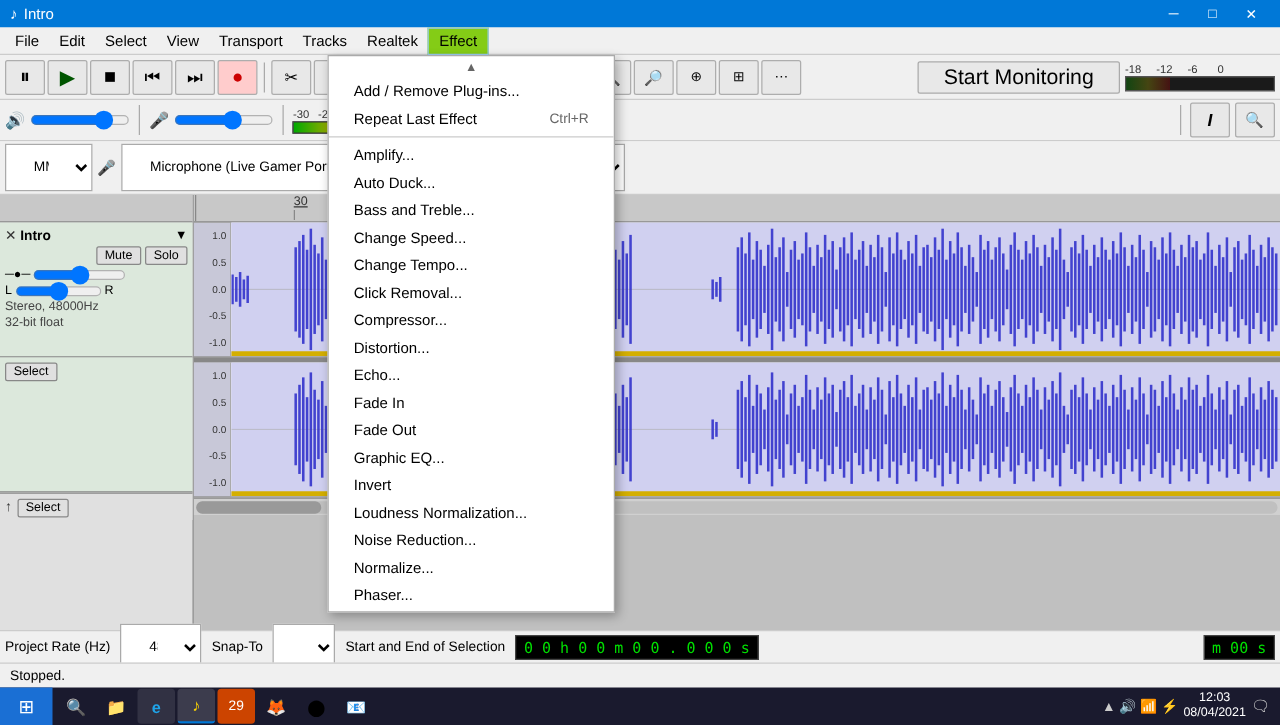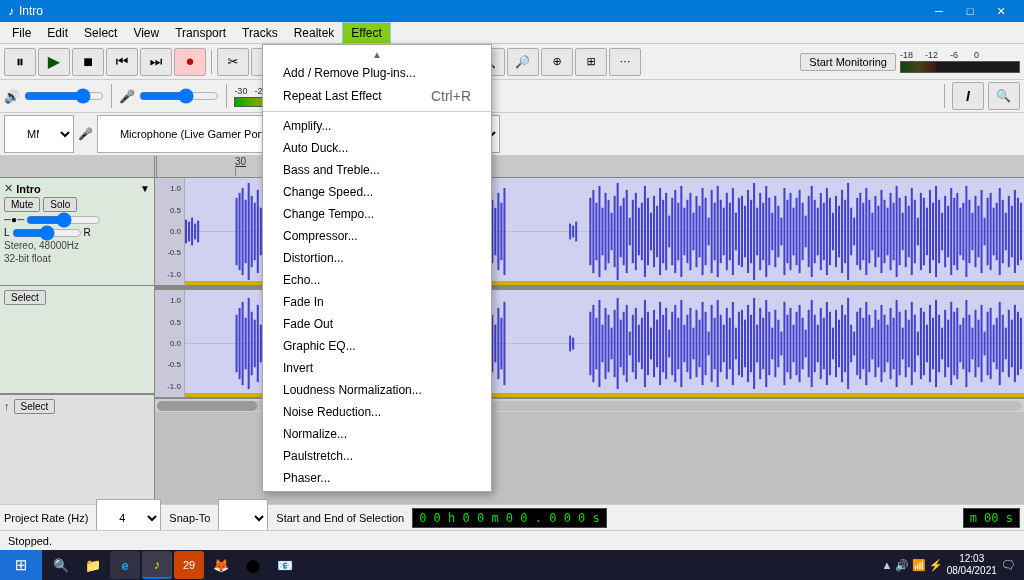--- a/index.html
+++ b/index.html
@@ -19,21 +19,21 @@
     .mute-btn, .solo-btn { padding: 1px 6px; font-size: 10px; border: 1px solid #888; background: #e0e0e0; cursor: pointer; border-radius: 2px; }
     .select-btn { padding: 1px 6px; font-size: 10px; border: 1px solid #888; background: #e0e0e0; cursor: pointer; border-radius: 2px; margin-top: auto; }
 
     
     #taskbar { background: #1a1a2e; height: 30px; display: flex; align-items: center; position: absolute; bottom: 0; width: 1024px; }
 
     
     #effect-menu { position: absolute; top: 44px; left: 260px; background: white; border: 1px solid #aaa; box-shadow: 2px 2px 6px rgba(0,0,0,0.3); z-index: 1000; min-width: 220px; padding: 2px 0; }
     .menu-divider { height: 1px; background: #ccc; margin: 3px 0; }
     .effect-menu-item { padding: 4px 20px; font-size: 12px; cursor: pointer; display: flex; justify-content: space-between; align-items: center; white-space: nowrap; }
-    .shortcut { color: #666; font-size: 14px; }
+    .shortcut { color: #666; font-size: 11px; }
     .scroll-indicator { text-align: center; padding: 2px; color: #666; font-size: 10px; cursor: pointer; }
 
     
     #app-body { display: flex; flex-direction: column; width: 1024px; height: 550px; }
   </style>
 </head>
 <body>
 
 <div id="app-body">
 
@@ -84,21 +84,21 @@
 
     <div class="tb-sep"></div>
 
     <div class="tb-btn" style="font-size:12px;" title="Zoom In">🔍</div>
     <div class="tb-btn" style="font-size:12px;" title="Zoom Out">🔎</div>
     <div class="tb-btn" style="font-size:11px;" title="Zoom to Selection">⊕</div>
     <div class="tb-btn" style="font-size:11px;" title="Fit Project">⊞</div>
     <div class="tb-btn" style="font-size:11px;" title="Zoom Full">⋯</div>
 
     <div style="margin-left:auto;display:flex;align-items:center;gap:4px;">
-      <div style="font-size:11px;border:1px solid #aaa;padding:2px 8px;background:#e8e8e8;cursor:pointer;border-radius:2px;">
+      <div style="font-size:17px;border:1px solid #aaa;padding:2px 20px;background:#e8e8e8;cursor:pointer;border-radius:2px;">
         <span>Start Monitoring</span>
       </div>
 
       <div style="display:flex;flex-direction:column;gap:1px;">
         <div style="display:flex;gap:2px;font-size:9px;color:#333;padding-right:4px;">
           <span>-18</span>
             <span style="margin-left:10px;">-12</span>
             <span style="margin-left:10px;">-6</span>
             <span style="margin-left:14px;">0</span>
         </div>
@@ -161,21 +161,21 @@
     <div style="width:155px;background:#e0e0e0;border-right:1px solid #888;display:flex;flex-direction:column;">
 
       <div style="height:22px;background:#c8c8c8;border-bottom:1px solid #888;"></div>
 
       <div style="background:#dce8dc;border-bottom:1px solid #888;padding:4px;height:108px;display:flex;flex-direction:column;gap:2px;">
         <div style="display:flex;align-items:center;gap:3px;">
           <span style="font-size:11px;cursor:pointer;color:#333;">✕</span>
           <span style="font-weight:bold;font-size:11px;">Intro</span>
           <span style="font-size:10px;cursor:pointer;margin-left:auto;">▼</span>
         </div>
-        <div style="display:flex;gap:3px;">
+        <div style="display:flex;gap:3px;justify-content:flex-end;">
           <button class="mute-btn">Mute</button>
           <button class="solo-btn">Solo</button>
         </div>
         <div style="display:flex;align-items:center;gap:2px;font-size:10px;">
           <span>─●─</span>
           <input type="range" min="-36" max="36" value="0" style="width: 75px; height: 10px; cursor: pointer;">
         </div>
         <div style="display:flex;align-items:center;gap:2px;font-size:10px;">
           <span>L</span>
           <input type="range" min="-100" max="100" value="0" style="width: 70px; height: 10px; cursor: pointer;">
@@ -795,20 +795,23 @@
   <div class="effect-menu-item">
     <span>Bass and Treble...</span>
   </div>
   <div class="effect-menu-item">
     <span>Change Speed...</span>
   </div>
   <div class="effect-menu-item">
     <span>Change Tempo...</span>
   </div>
   <div class="effect-menu-item">
+    <span>Click Removal...</span>
+  </div>
+  <div class="effect-menu-item">
     <span>Compressor...</span>
   </div>
   <div class="effect-menu-item">
     <span>Distortion...</span>
   </div>
   <div class="effect-menu-item">
     <span>Echo...</span>
   </div>
   <div class="effect-menu-item">
     <span>Fade In</span>
@@ -823,23 +826,20 @@
     <span>Invert</span>
   </div>
   <div class="effect-menu-item">
     <span>Loudness Normalization...</span>
   </div>
   <div class="effect-menu-item">
     <span>Noise Reduction...</span>
   </div>
   <div class="effect-menu-item">
     <span>Normalize...</span>
-  </div>
-  <div class="effect-menu-item">
-    <span>Paulstretch...</span>
   </div>
   <div class="effect-menu-item">
     <span>Phaser...</span>
   </div>
 
 </div>
 
 <div id="taskbar" style="position:absolute;bottom:0;width:1024px;height:30px;background:#1a1a2e;display:flex;align-items:center;">
   <div style="width:42px;height:30px;background:#1a6fd4;display:flex;align-items:center;justify-content:center;cursor:pointer;font-size:15px;color:white;">
     ⊞

